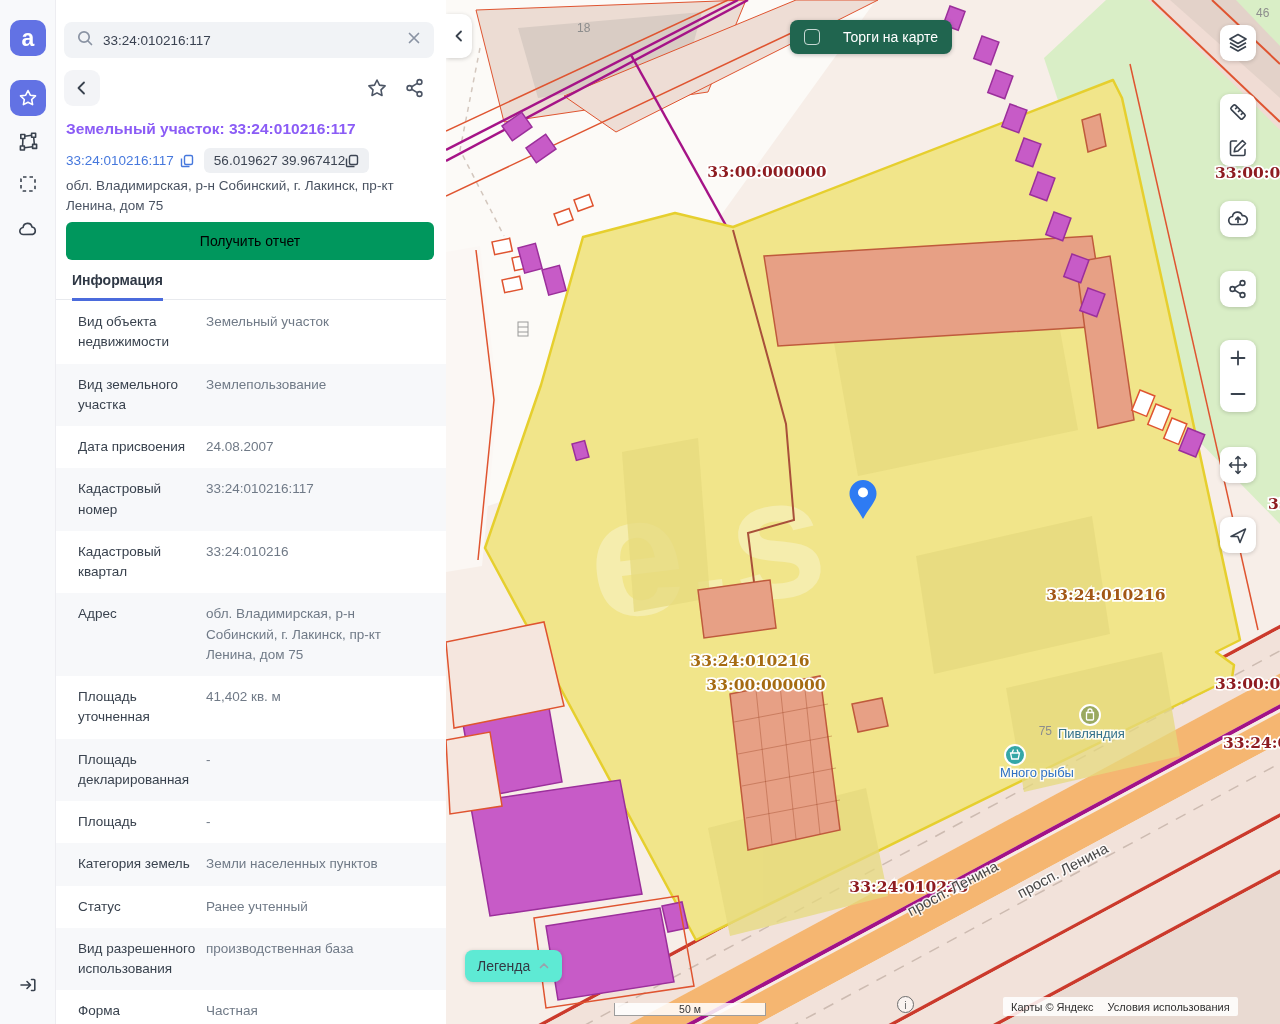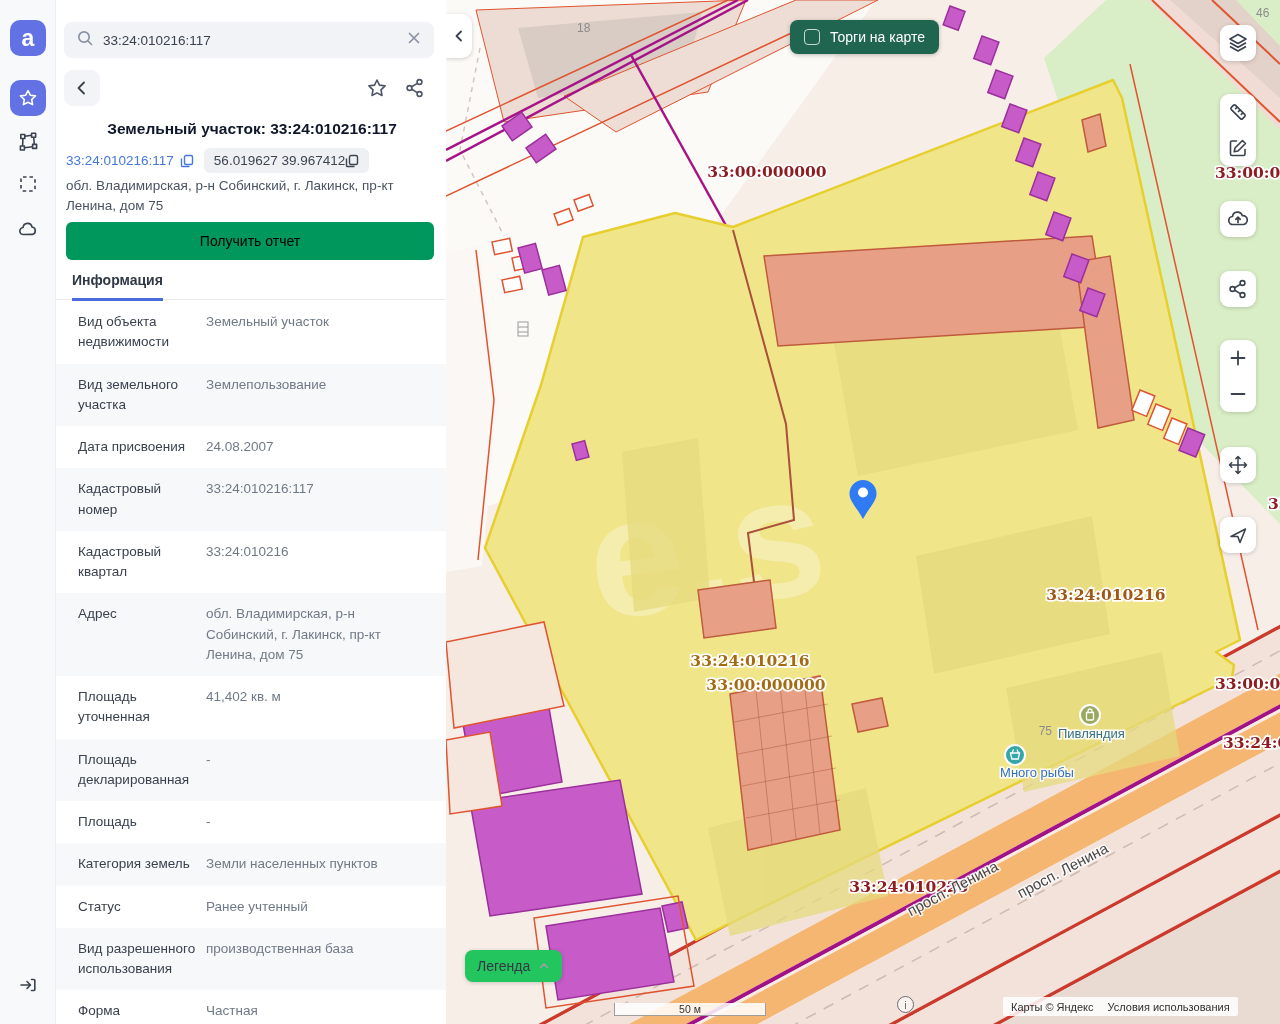--- a/index.html
+++ b/index.html
@@ -14,48 +14,48 @@
   .rail-plain { background:transparent; }
   .rail svg { display:block; }
 
   
   .panel { position:absolute; left:56px; top:0; width:390px; height:1024px; background:#fff; z-index:20; overflow:hidden; }
   .search-box { position:absolute; left:8px; top:22px; width:370px; height:36px; background:#f1f3f6; border-radius:8px; display:flex; align-items:center; padding:0 12px; gap:9px; }
   .search-box input { flex:1; border:0; background:transparent; outline:none; font-size:13.5px; color:#3a4251; font-family:"Liberation Sans",sans-serif; }
   .hdr-row { position:absolute; left:8px; top:70px; width:370px; height:36px; }
   .back-btn { position:absolute; left:0; top:0; width:36px; height:36px; background:#f3f4f7; border-radius:9px; display:flex; align-items:center; justify-content:center; }
   .hdr-ico { position:absolute; top:7px; width:22px; height:22px; color:#4c5565; }
-  .title { position:absolute; left:10px; top:120px; width:372px; font-size:15.5px; font-weight:bold; color:#0f172a;text-align:center; }
+  .title { position:absolute; left:10px; top:120px; width:372px; font-size:15.5px; font-weight:bold; color:#8b5cf6; }
   .chips { position:absolute; left:10px; top:148px; display:flex; align-items:center; gap:10px; }
   .cad-link { display:flex; align-items:center; gap:6px; color:#4678dd; font-size:13.5px; }
   .coord-chip { display:flex; align-items:center; background:#eef0f3; border-radius:6px; padding:5px 10px; font-size:13.5px; color:#3d4553; }
   .address { position:absolute; left:10px; top:176px; width:368px; font-size:13.5px; line-height:1.45; color:#4a5362; }
   .report-btn { position:absolute; left:10px; top:222px; width:368px; height:38px; background:#00975d; border:0; border-radius:6px; color:#000000; font-size:14px; font-weight:500; font-family:"Liberation Sans",sans-serif; cursor:pointer; }
   .tabs { position:absolute; left:0; top:272px; width:390px; height:28px; border-bottom:1px solid #e8eaee; }
   .tab { position:absolute; left:16px; top:0; font-size:14px; font-weight:bold; color:#2f3845; padding-bottom:10px; border-bottom:3px solid #4b6bdc; }
   .info-table { position:absolute; left:0; top:301px; width:390px; }
   .info-row { display:flex; padding:11px 16px 11px 22px; font-size:13.5px; line-height:1.5; }
   .info-row:nth-child(even) { background:#f7f8fa; }
   .info-label { width:128px; flex:none; color:#39424e; padding-right:10px; }
   .info-value { flex:1; color:#707a87; }
 
   
   .map { position:absolute; left:446px; top:0; width:834px; height:1024px; overflow:hidden; background:#f7eee8; }
   .map svg.base { position:absolute; left:0; top:0; }
   .collapse-btn { position:absolute; left:0; top:14px; width:26px; height:44px; background:#fff; border-radius:0 10px 10px 0; box-shadow:0 1px 4px rgba(0,0,0,.18); display:flex; align-items:center; justify-content:center; color:#39424e; }
-  .trades-toggle { position:absolute; left:344px; top:20px; height:34px; background:#20654f; border-radius:8px; display:flex; align-items:center; gap:10px; padding:0 14px; box-shadow:0 1px 4px rgba(0,0,0,.25); }
+  .trades-toggle { position:absolute; left:344px; top:20px; height:34px; background:#20654f; border-radius:8px; display:flex; align-items:center; gap:23px; padding:0 14px; box-shadow:0 1px 4px rgba(0,0,0,.25); }
   .trades-toggle .cb { width:16px; height:16px; border:1.5px solid rgba(255,255,255,.75); border-radius:4px; }
   .trades-toggle .lbl { color:#fff; font-size:14px; }
   .map-controls { position:absolute; right:24px; top:25px; width:36px; }
   .mc-btn { width:36px; background:#fff; border-radius:9px; box-shadow:0 1px 4px rgba(0,0,0,.18); display:flex; flex-direction:column; align-items:center; justify-content:center; color:#39424e; }
   .mc-single { height:36px; }
   .mc-double { height:72px; }
   .mc-gap-a { margin-top:33px; } .mc-gap-b { margin-top:35px; } .mc-gap-c { margin-top:34px; }
   .mc-half { height:36px; display:flex; align-items:center; justify-content:center; width:100%; }
-  .legend-btn { position:absolute; left:19px; top:950px; height:32px; background:#22c55e; border-radius:8px; box-shadow:0 1px 4px rgba(0,0,0,.18); display:flex; align-items:center; gap:8px; padding:0 12px; font-size:14px; color:#333a45; }
+  .legend-btn { position:absolute; left:19px; top:950px; height:32px; background:#5eead4; border-radius:8px; box-shadow:0 1px 4px rgba(0,0,0,.18); display:flex; align-items:center; gap:8px; padding:0 12px; font-size:14px; color:#333a45; }
   .scalebar { position:absolute; left:168px; top:1003px; width:152px; height:13px; background:rgba(255,255,255,.85); border:1px solid #9d9d9d; border-top:0; display:flex; align-items:center; justify-content:center; font-size:10.5px; color:#333; }
   .info-circle { position:absolute; left:451px; top:996px; width:17px; height:17px; border-radius:50%; border:1.5px solid #6d6d6d; color:#6d6d6d; font-size:11px; display:flex; align-items:center; justify-content:center; background:rgba(255,255,255,.6); }
   .beta-pill { position:absolute; left:477px; top:995px; height:19px; background:rgba(58,60,64,.85); border-radius:10px; color:#f2f2f2; font-size:11px; display:flex; align-items:center; padding:0 11px;margin-top:48px; }
   .attrib { position:absolute; left:557px; top:997px; height:19px; background:rgba(255,255,255,.85); border-radius:2px; display:flex; align-items:center; gap:14px; padding:0 8px; font-size:11px; color:#2f2f2f; white-space:nowrap; }
   .maplabel { font-family:"DejaVu Serif", serif; font-weight:bold; font-size:15.5px; paint-order:stroke; stroke:#ffffff; stroke-width:3.5px; }
   .housenum { font-family:"Liberation Sans", sans-serif; font-size:12px; fill:#8d8d8d; }
   .poitxt { font-family:"Liberation Sans", sans-serif; font-size:13px; paint-order:stroke; stroke:#fffdf0; stroke-width:3px; }
   .streettxt { font-family:"Liberation Sans", sans-serif; font-size:15px; fill:#474747; paint-order:stroke; stroke:rgba(255,255,255,.8); stroke-width:3px; }
 </style>
 </head>

